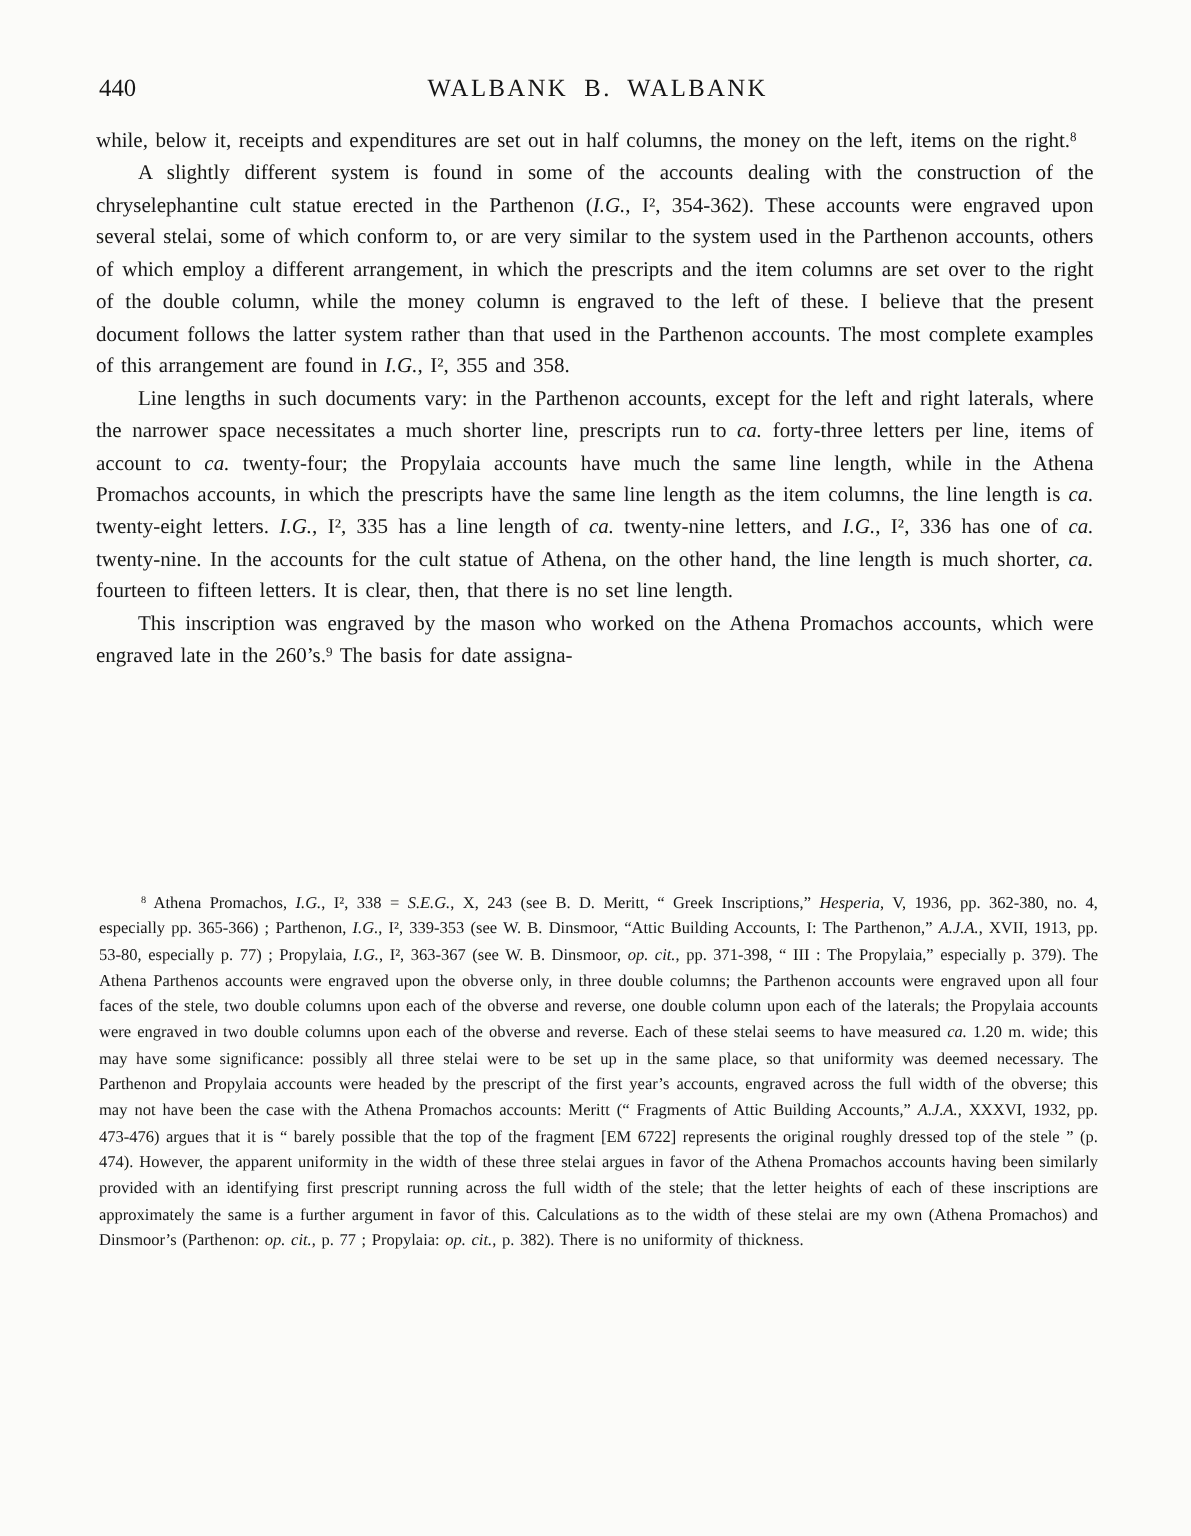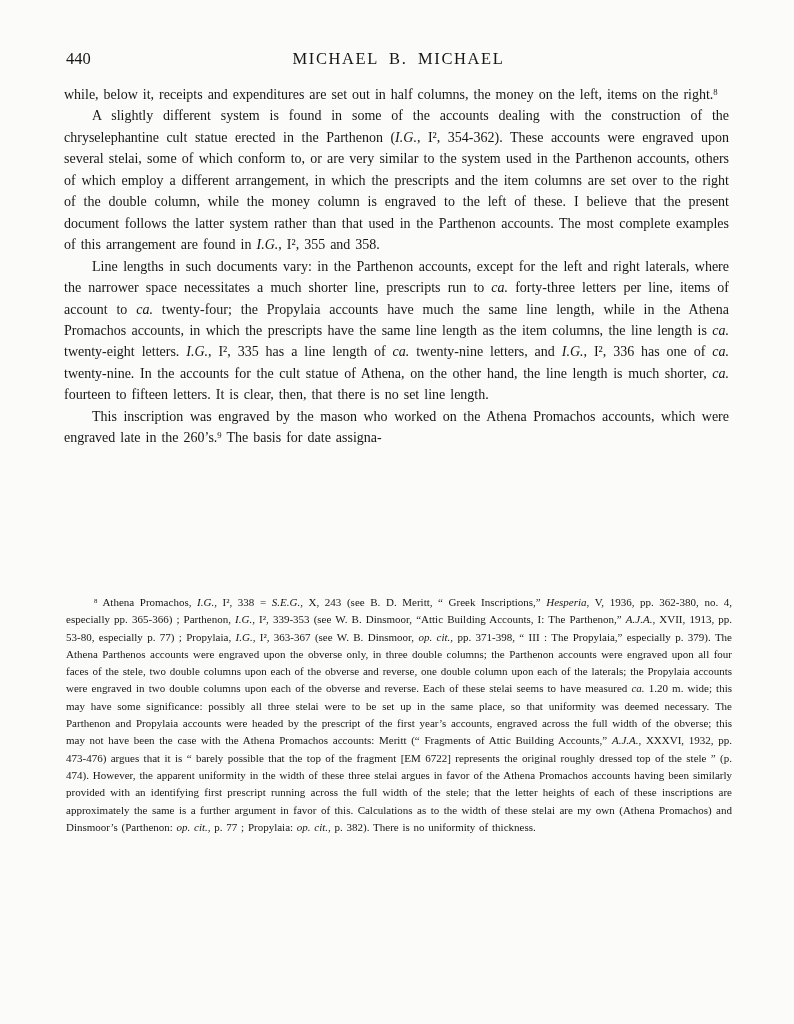--- a/index.html
+++ b/index.html
@@ -75,21 +75,21 @@
   }
   i { }
 </style>
 </head>
 <body>
 
 <div class="page">
 
   <header class="page-header">
     <span class="page-number">440</span>
-    <span class="running-head">MICHAEL B. MICHAEL</span>
+    <span class="running-head">WALBANK B. WALBANK</span>
   </header>
 
   <main class="body-text">
     <p class="para"><span>while, below it, receipts and expenditures are set out in half columns, the money on the left, items on the right.</span><sup>8</sup></p>
     <p class="para indent"><span>A slightly different system is found in some of the accounts dealing with the construction of the chryselephantine cult statue erected in the Parthenon (</span><i>I.G.</i><span>, I², 354-362). These accounts were engraved upon several stelai, some of which conform to, or are very similar to the system used in the Parthenon accounts, others of which employ a different arrangement, in which the prescripts and the item columns are set over to the right of the double column, while the money column is engraved to the left of these. I believe that the present document follows the latter system rather than that used in the Parthenon accounts. The most complete examples of this arrangement are found in </span><i>I.G.</i><span>, I², 355 and 358.</span></p>
     <p class="para indent"><span>Line lengths in such documents vary: in the Parthenon accounts, except for the left and right laterals, where the narrower space necessitates a much shorter line, prescripts run to </span><i>ca.</i><span> forty-three letters per line, items of account to </span><i>ca.</i><span> twenty-four; the Propylaia accounts have much the same line length, while in the Athena Promachos accounts, in which the prescripts have the same line length as the item columns, the line length is </span><i>ca.</i><span> twenty-eight letters. </span><i>I.G.</i><span>, I², 335 has a line length of </span><i>ca.</i><span> twenty-nine letters, and </span><i>I.G.</i><span>, I², 336 has one of </span><i>ca.</i><span> twenty-nine. In the accounts for the cult statue of Athena, on the other hand, the line length is much shorter, </span><i>ca.</i><span> fourteen to fifteen letters. It is clear, then, that there is no set line length.</span></p>
     <p class="para indent"><span>This inscription was engraved by the mason who worked on the Athena Promachos accounts, which were engraved late in the 260’s.</span><sup>9</sup><span> The basis for date assigna-</span></p>
   </main>
 
   <section class="footnotes">

